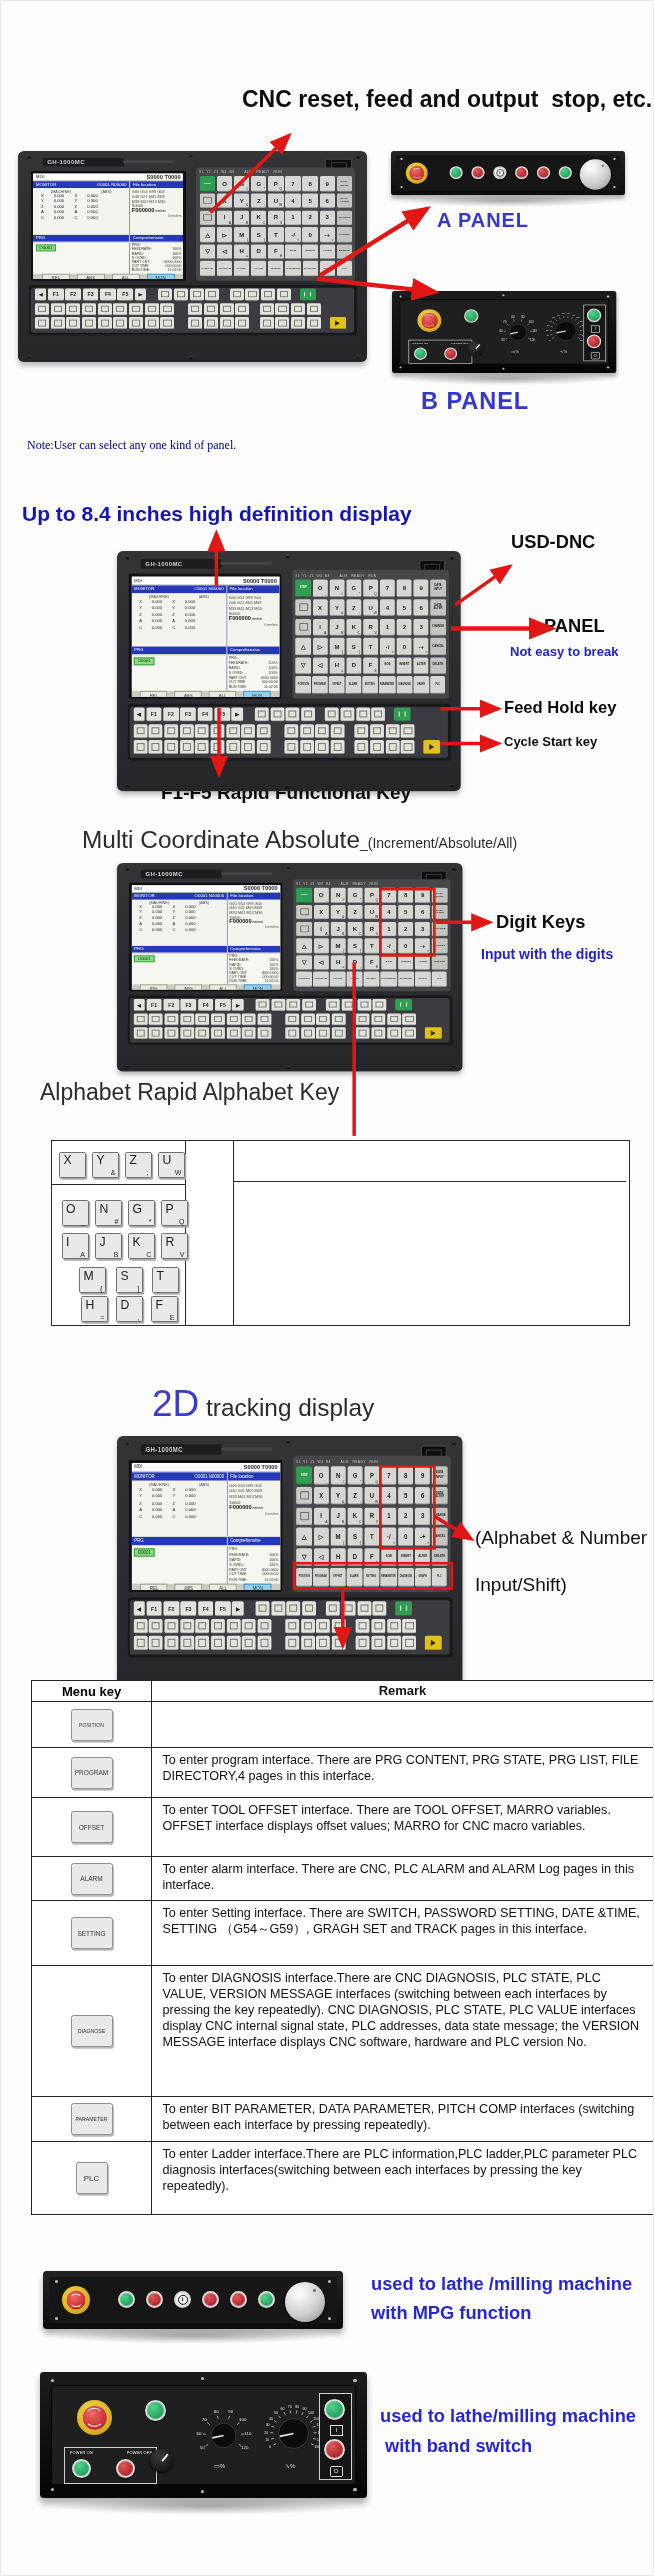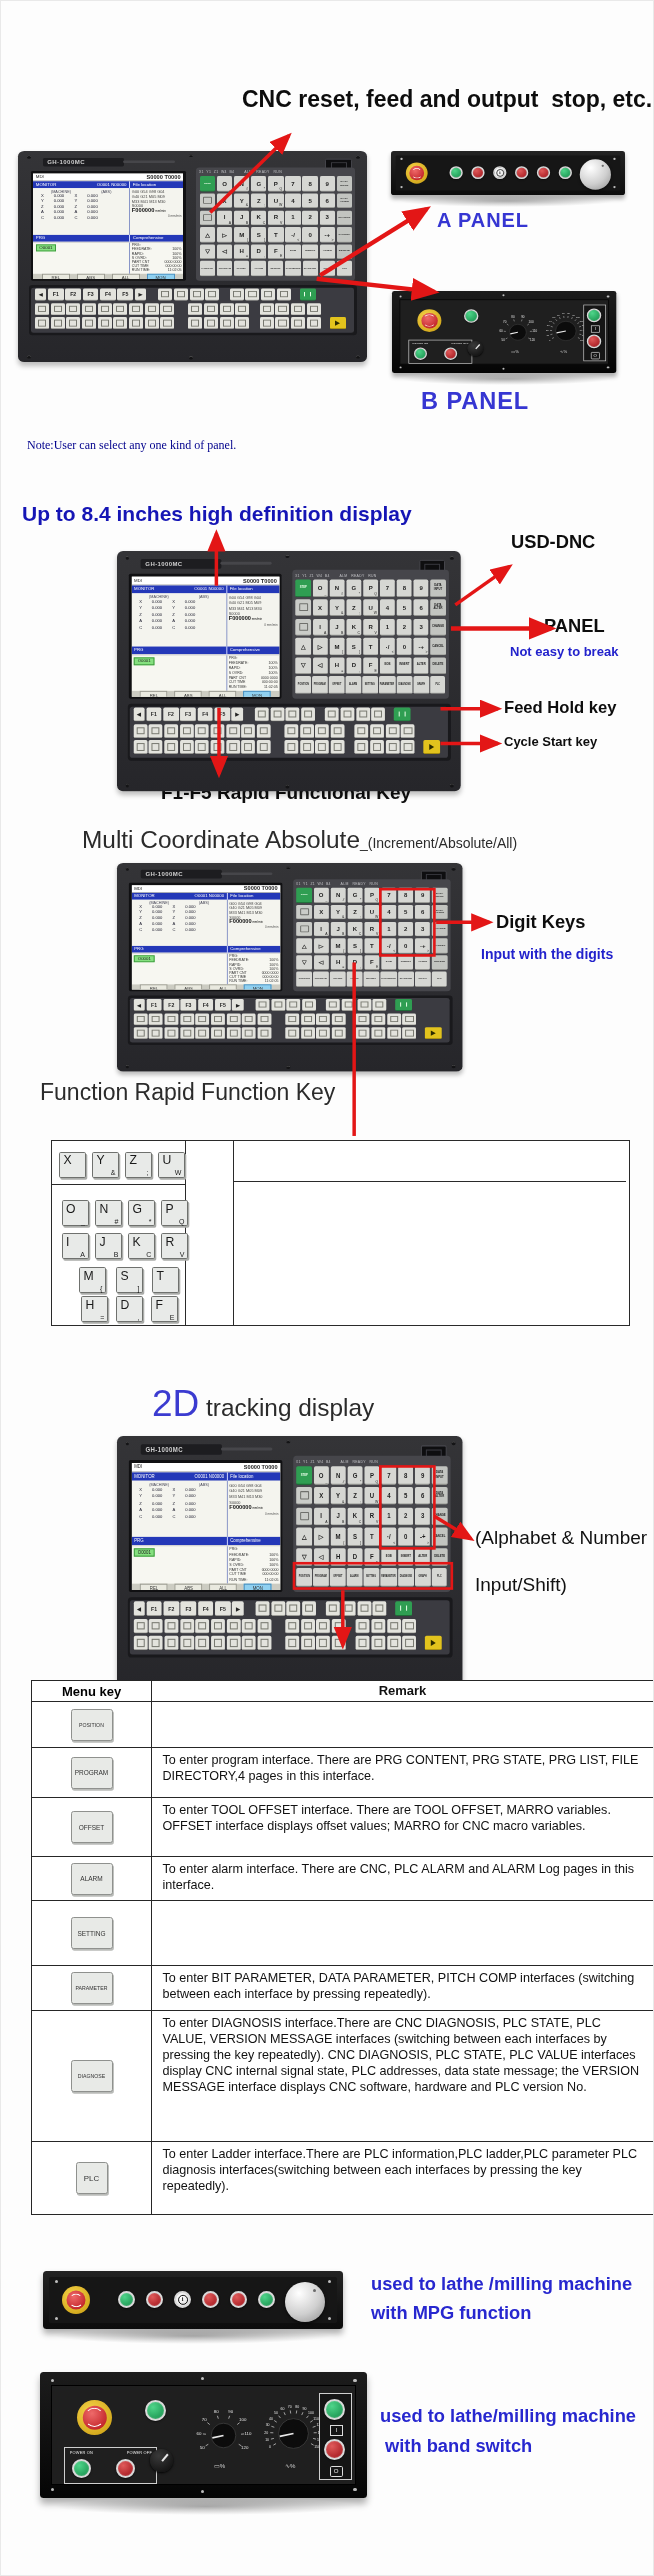--- a/index.html
+++ b/index.html
@@ -141,21 +141,21 @@
   <div class="abs callout-blue" style="left:509px;top:643px;font-size:13px;">Not easy to break</div>
   <div class="abs callout" style="left:503px;top:697px;font-size:16.6px;">Feed Hold key</div>
   <div class="abs callout" style="left:503px;top:733px;font-size:13px;">Cycle Start key</div>
   <div class="abs callout" style="left:160px;top:781px;font-size:19px;">F1-F5 Rapid Functional Key</div>
 
   <div class="abs" style="left:81px;top:825px;">
     <span class="h-thin" style="font-size:24.4px;">Multi Coordinate Absolute</span><span class="h-thin" style="font-size:14px;">_(Increment/Absolute/All)</span>
   </div>
   <div class="abs callout" style="left:495px;top:910px;font-size:18.3px;">Digit Keys</div>
   <div class="abs callout-blue" style="left:480px;top:945px;font-size:14px;">Input with the digits</div>
-  <div class="abs h-thin" style="left:39px;top:1078px;font-size:23px;">Function Rapid Function Key</div>
+  <div class="abs h-thin" style="left:39px;top:1078px;font-size:23px;">Alphabet Rapid Alphabet Key</div>
 
   <div class="abs" style="left:151px;top:1382px;">
     <span style="font-size:37px;color:#3b3bd0;">2D</span><span class="h-thin" style="font-size:24.4px;"> tracking display</span>
   </div>
   <div class="abs h-thin" style="left:474px;top:1526px;font-size:19px;color:#111;">(Alphabet &amp; Number</div>
   <div class="abs h-thin" style="left:474px;top:1573px;font-size:19px;color:#111;">Input/Shift)</div>
 
   <div class="abs ctrl-mount" style="left:17.4px;top:150px;">
       <div class="ctrl" style="transform: scale(1, 0.865);">
     <div class="bezel"></div>
@@ -2038,32 +2038,33 @@
       <div class="mt-row" style="height:44px;">
       <div class="mt-c1">
           <div class="mcap" style="width:40px;height:30px;font-size:6.5px;">ALARM</div>
         </div>
       <div class="mt-c2">To enter alarm interface. There are CNC, PLC ALARM and ALARM Log pages in this interface.</div>
     </div>
       <div class="mt-row" style="height:65px;">
       <div class="mt-c1">
           <div class="mcap" style="width:40px;height:30px;font-size:6.5px;">SETTING</div>
         </div>
+      <div class="mt-c2">To enter Setting interface. There are SWITCH, PASSWORD SETTING, DATE &amp;TIME, SETTING （G54～G59）, GRAGH SET and TRACK pages in this interface.</div>
+    </div>
+      <div class="mt-row" style="height:131px;">
+      <div class="mt-c1">
+          <div class="mcap" style="width:40px;height:30px;font-size:5.2px;">DIAGNOSE</div>
+        </div>
+      <div class="mt-c2">To enter DIAGNOSIS interface.There are CNC DIAGNOSIS, PLC STATE, PLC VALUE, VERSION MESSAGE interfaces (switching between each interfaces by pressing the key repeatedly). CNC DIAGNOSIS, PLC STATE, PLC VALUE interfaces display CNC internal signal state, PLC addresses, data state message; the VERSION MESSAGE interface displays CNC software, hardware and PLC version No.</div>
     </div>
       <div class="mt-row" style="height:45px;">
       <div class="mt-c1">
           <div class="mcap" style="width:40px;height:30px;font-size:5.2px;">PARAMETER</div>
         </div>
       <div class="mt-c2">To enter BIT PARAMETER, DATA PARAMETER, PITCH COMP interfaces (switching between each interface by pressing repeatedly).</div>
-    </div>
-      <div class="mt-row" style="height:131px;">
-      <div class="mt-c1">
-          <div class="mcap" style="width:40px;height:30px;font-size:5.2px;">DIAGNOSE</div>
-        </div>
-      <div class="mt-c2">To enter DIAGNOSIS interface.There are CNC DIAGNOSIS, PLC STATE, PLC VALUE, VERSION MESSAGE interfaces (switching between each interfaces by pressing the key repeatedly). CNC DIAGNOSIS, PLC STATE, PLC VALUE interfaces display CNC internal signal state, PLC addresses, data state message; the VERSION MESSAGE interface displays CNC software, hardware and PLC version No.</div>
     </div>
       <div class="mt-row" style="height:72px;">
       <div class="mt-c1">
           <div class="mcap" style="width:30px;height:30px;font-size:7.9px;">PLC</div>
         </div>
       <div class="mt-c2">To enter Ladder interface.There are PLC information,PLC ladder,PLC parameter PLC diagnosis interfaces(switching between each interfaces by pressing the key repeatedly).</div>
     </div>
     </div>
 
   <svg class="abs annot" width="654" height="2576" style="left:0;top:0;" viewBox="0 0 750 2953">

